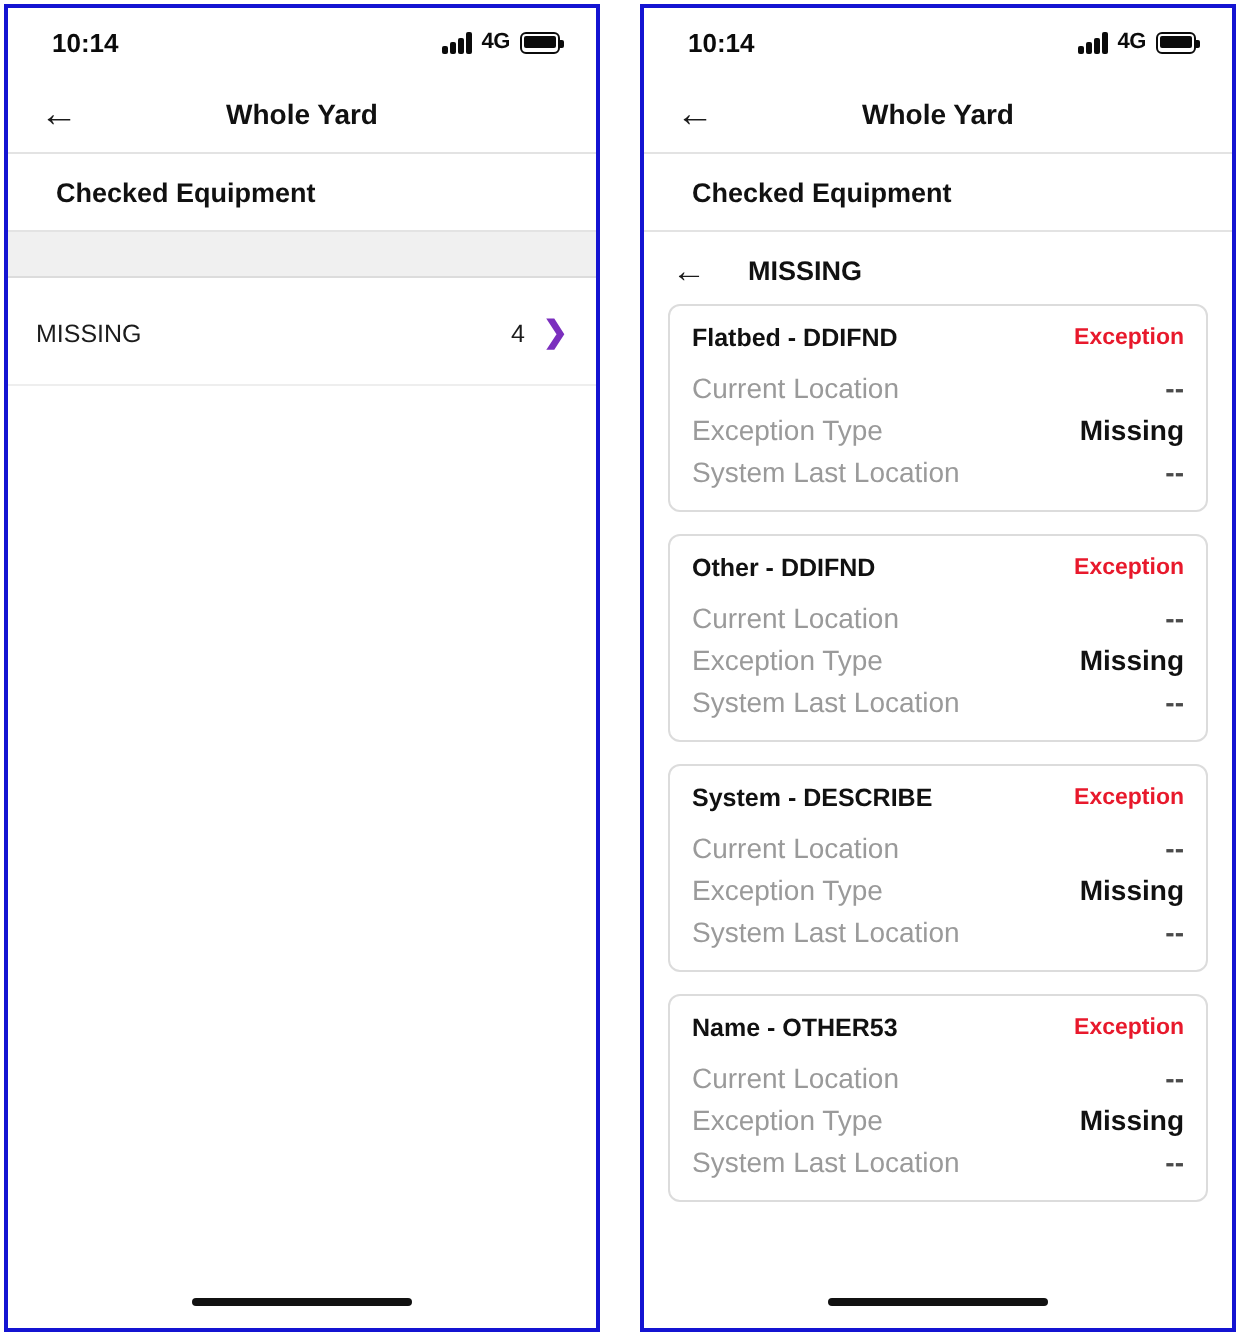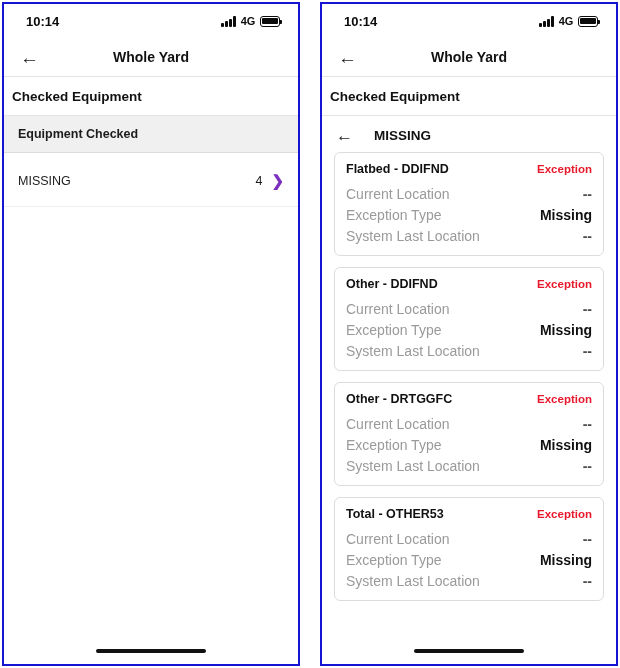--- a/index.html
+++ b/index.html
@@ -100,21 +100,21 @@
     left: 0; right: 0;
     text-align: center;
     font-size: 14px;
     font-weight: bold;
     color: #111111;
     pointer-events: none;
   }
 
   
   .section-head {
-    padding: 12px 14px 11px 8px;
+    padding: 12px 14px 11px 24px;
     font-size: 13.5px;
     font-weight: bold;
     color: #111111;
     background: #ffffff;
     border-top: 1px solid #e3e3e3;
     border-bottom: 1px solid #e3e3e3;
     flex: 0 0 auto;
   }
 
   
@@ -234,21 +234,20 @@
     </div>
 
     <div class="navbar">
       <div class="back-arrow">←</div>
       <div class="nav-title">Whole Yard</div>
     </div>
 
     <div class="section-head">Checked Equipment</div>
 
     <div class="tbl-head">
-      <div class="c2">Equipment Checked</div>
     </div>
 
     <div class="tbl-row">
       <div class="name">MISSING</div>
       <div class="count">4</div>
       <div class="chev">❯</div>
     </div>
 
     <div class="body-fill"></div>
 
@@ -323,40 +322,40 @@
           <span class="v">Missing</span>
         </div>
         <div class="kv">
           <span class="k">System Last Location</span>
           <span class="v dim">--</span>
         </div>
       </div>
 
       <div class="card">
         <div class="card-top">
-          <div class="card-title">Other - DRTGGFC</div>
+          <div class="card-title">System - DESCRIBE</div>
           <div class="card-flag">Exception</div>
         </div>
         <div class="kv">
           <span class="k">Current Location</span>
           <span class="v dim">--</span>
         </div>
         <div class="kv">
           <span class="k">Exception Type</span>
           <span class="v">Missing</span>
         </div>
         <div class="kv">
           <span class="k">System Last Location</span>
           <span class="v dim">--</span>
         </div>
       </div>
 
       <div class="card">
         <div class="card-top">
-          <div class="card-title">Total - OTHER53</div>
+          <div class="card-title">Name - OTHER53</div>
           <div class="card-flag">Exception</div>
         </div>
         <div class="kv">
           <span class="k">Current Location</span>
           <span class="v dim">--</span>
         </div>
         <div class="kv">
           <span class="k">Exception Type</span>
           <span class="v">Missing</span>
         </div>

